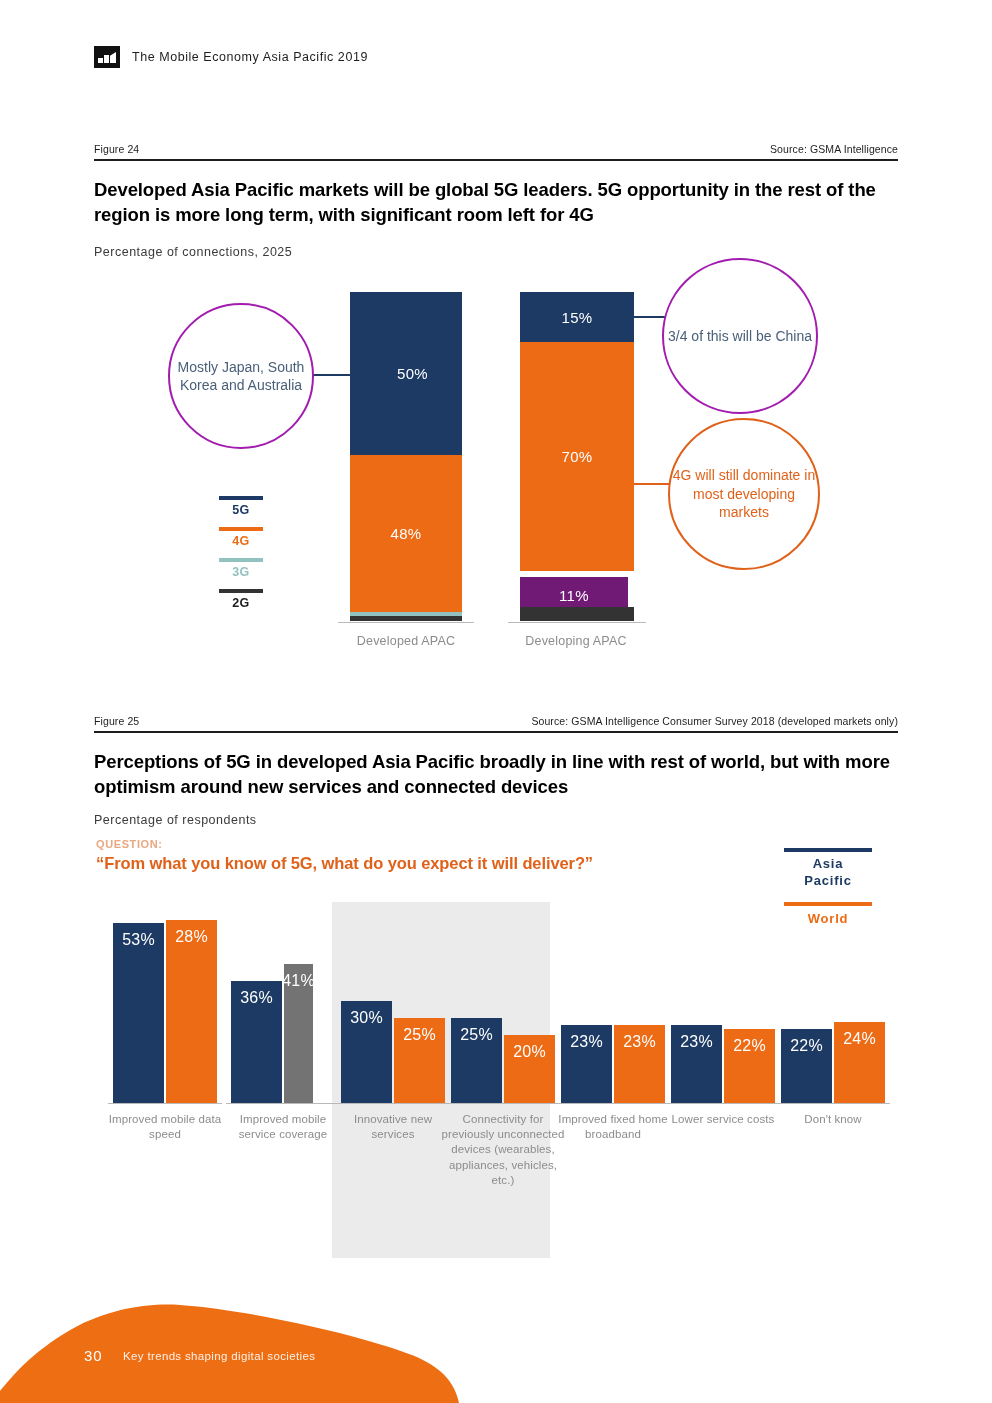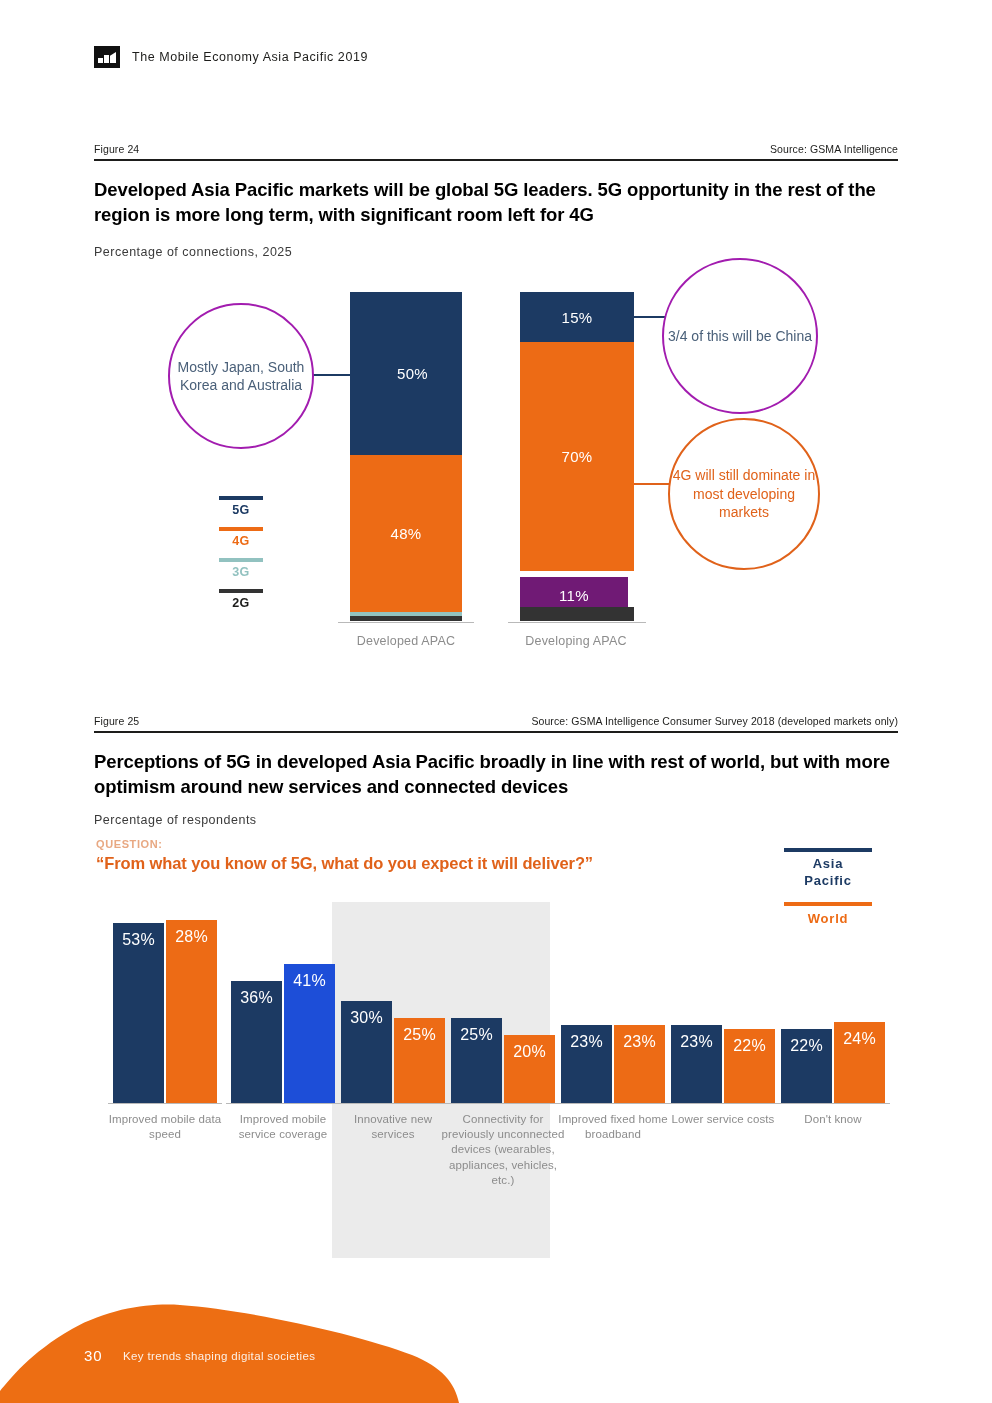--- a/index.html
+++ b/index.html
@@ -184,21 +184,21 @@
   </div>
   <div class="b25" style="left:166px; top:920px; width:51px; height:183px; background:#ED6B15;">
     <span>28%</span>
   </div>
   <div class="axis-line" style="left:108px; top:1103px; width:114px;"></div>
   <div class="cat25" style="left:103px; top:1112px; width:124px;">Improved mobile data speed</div>
 
   <div class="b25" style="left:231px; top:981px; width:51px; height:122px; background:#1c3a63;">
     <span>36%</span>
   </div>
-  <div class="b25" style="left:284px; top:964px; width:51px; height:139px; background:#1d4ed8;">
+  <div class="b25" style="left:284px; top:964px; width:29px; height:139px; background:#737373;">
     <span>41%</span>
   </div>
   <div class="axis-line" style="left:226px; top:1103px; width:114px;"></div>
   <div class="cat25" style="left:221px; top:1112px; width:124px;">Improved mobile service coverage</div>
 
   <div class="b25" style="left:341px; top:1001px; width:51px; height:102px; background:#1c3a63;">
     <span>30%</span>
   </div>
   <div class="b25" style="left:394px; top:1018px; width:51px; height:85px; background:#ED6B15;">
     <span>25%</span>

